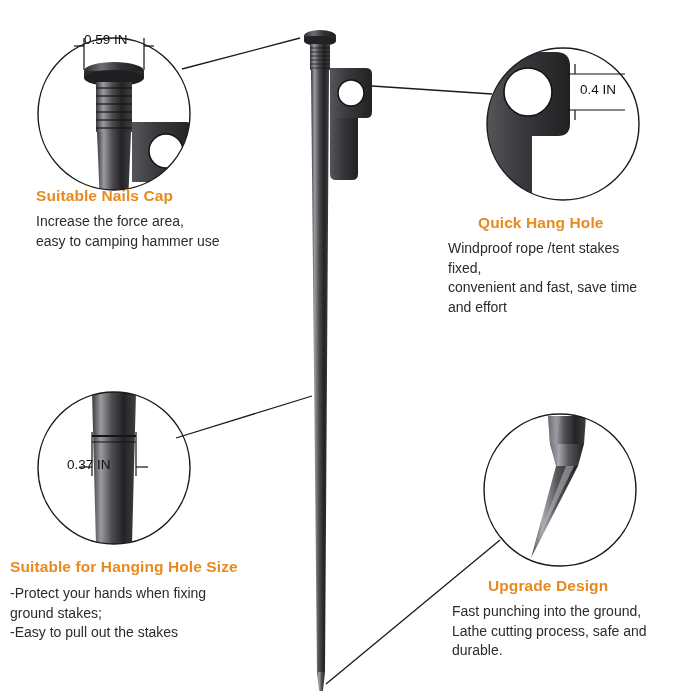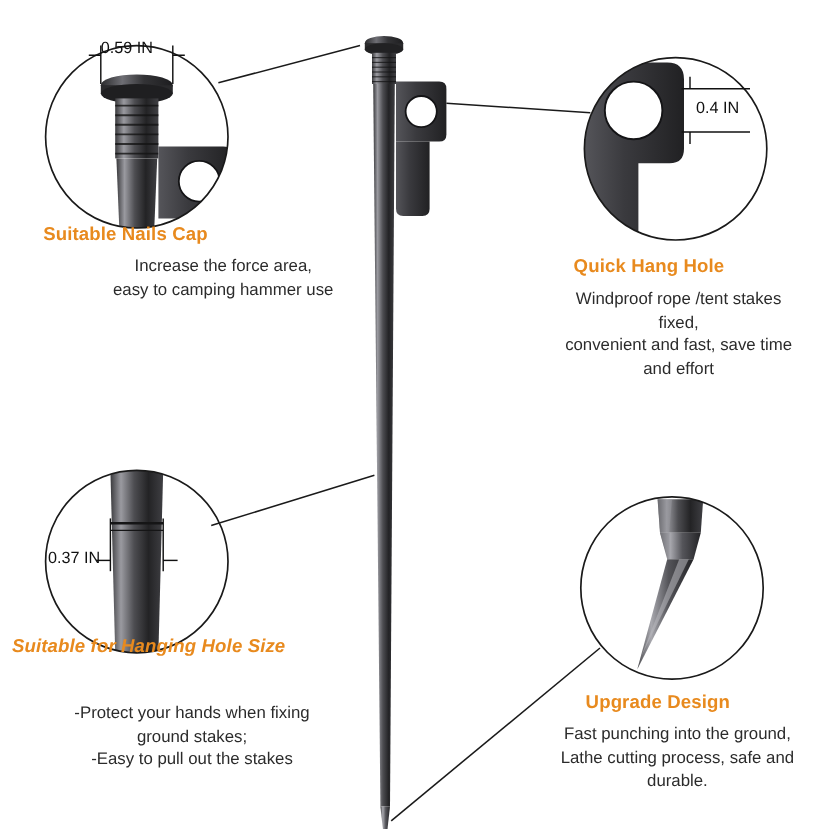--- a/index.html
+++ b/index.html
@@ -30,21 +30,20 @@
     font-weight: bold;
     letter-spacing: 0.1px;
     white-space: nowrap;
   }
   .callout-body {
     position: absolute;
     color: #2b2b2b;
     font-size: 14px;
     line-height: 19.5px;
     white-space: pre-line;
-    text-align: center;
   }
   .dim-label {
     position: absolute;
     color: #111111;
     font-size: 13.5px;
     white-space: nowrap;
   }
 </style>
 </head>
 <body>
@@ -210,33 +209,33 @@
       <circle cx="560" cy="466" r="76" fill="none" stroke="#1a1a1a" stroke-width="1.4"></circle>
     </g>
 
     <line x1="326" y1="660" x2="500" y2="516" stroke="#1a1a1a" stroke-width="1.3"></line>
   </svg>
 
   <div class="dim-label" style="left:84px; top:8px;">0.59 IN</div>
 
   <div class="dim-label" style="left:580px; top:58px;text-align:right;">0.4 IN</div>
 
-  <div class="dim-label" style="left:40px; top:433px;">0.37 IN</div>
+  <div class="dim-label" style="left:40px; top:433px;padding-left:27px;">0.37 IN</div>
 
   <div class="callout-title" style="left:36px; top:163px;">Suitable Nails Cap</div>
   <div class="callout-body" style="left:36px; top:188px; width:300px;">Increase the force area,
 easy to camping hammer use</div>
 
   <div class="callout-title" style="left:478px; top:190px;">Quick Hang Hole</div>
   <div class="callout-body" style="left:448px; top:215px; width:235px;">Windproof rope /tent stakes
 fixed,
 convenient and fast, save time
 and effort</div>
 
-  <div class="callout-title" style="left:10px; top:506px;font-style:italic;">Suitable for Hanging Hole Size</div>
+  <div class="callout-title" style="left:10px; top:534px;">Suitable for Hanging Hole Size</div>
   <div class="callout-body" style="left:10px; top:560px; width:300px;">-Protect your hands when fixing
 ground stakes;
 -Easy to pull out the stakes</div>
 
   <div class="callout-title" style="left:488px; top:553px;">Upgrade Design</div>
   <div class="callout-body" style="left:452px; top:578px; width:225px;">Fast punching into the ground,
 Lathe cutting process, safe and
 durable.</div>
 
 </div>

